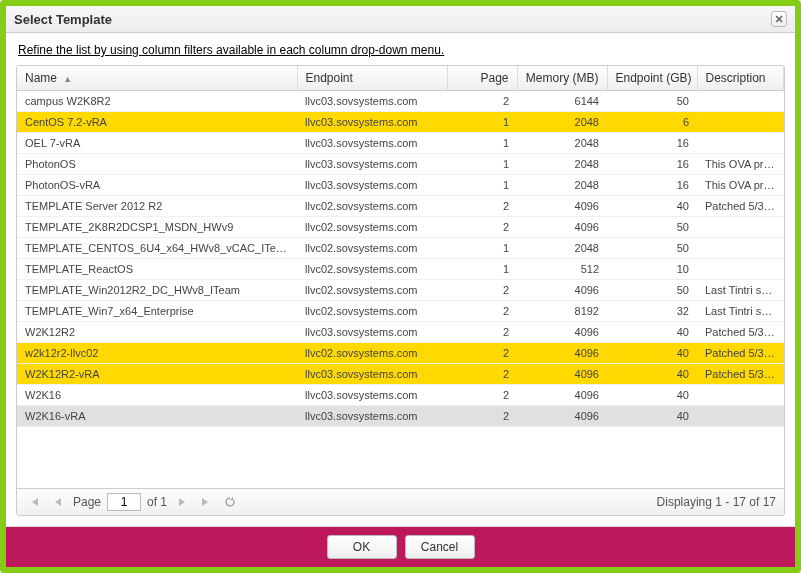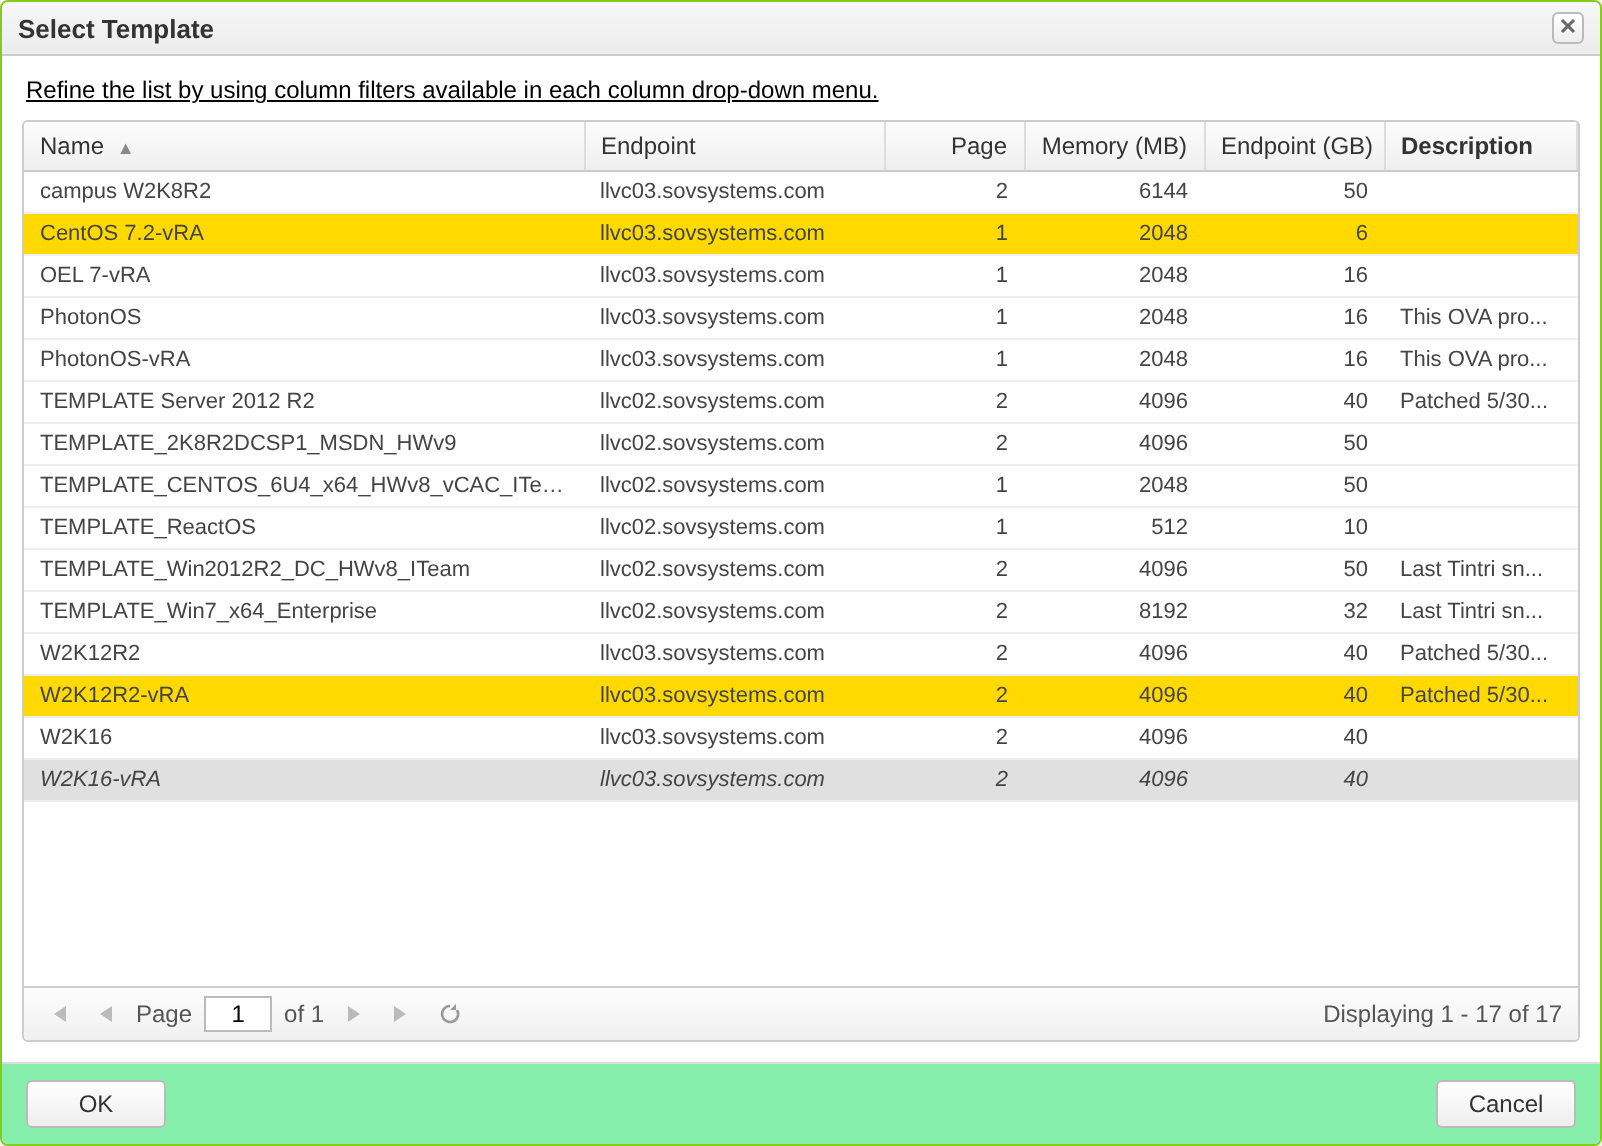--- a/index.html
+++ b/index.html
@@ -6,21 +6,21 @@
   html, body {
     margin: 0; padding: 0;
     font-family: Arial, Helvetica, sans-serif;
     font-size: 12px;
     color: #444;
     background: #fff;
   }
   .dialog {
     width: 801px;
     height: 573px;
-    border: 1px solid #84cc16;
+    border: 6px solid #84cc16;
     border-radius: 4px;
     box-shadow: 0 2px 8px rgba(0,0,0,0.15);
     background: #fff;
     display: flex;
     flex-direction: column;
     position: relative;
     overflow: hidden;
   }
   .titlebar {
     background: linear-gradient(#f7f7f7,#ececec);
@@ -79,41 +79,41 @@
     text-align: left;
     font-size: 12px;
     white-space: nowrap;
   }
   thead th.num { text-align: right; }
   th.col-name { width: 280px; }
   th.col-endpoint { width: 150px; }
   th.col-cpus { width: 70px; }
   th.col-mem { width: 90px; }
   th.col-storage { width: 90px; }
-  th.col-desc { width: auto; font-weight: bold; }
+  th.col-desc { width: auto; }
   .sort-ind {
     font-size: 9px;
     color: #888;
     margin-left: 3px;
     vertical-align: middle;
   }
   tbody {
     font-size: 11px;
   }
   tbody tr td {
     padding: 4px 8px;
     border-bottom: 1px solid #f0f0f0;
     white-space: nowrap;
     overflow: hidden;
     text-overflow: ellipsis;
     color: #444;
   }
   tbody tr td.num { text-align: right; color: #444; }
   tbody tr.hl td { background: #ffd900; }
-  tbody tr.sel td { background: #e0e0e0; font-style: italic; }
+  tbody tr.sel td { background: #e0e0e0; }
   .grid-body {
     flex: 1;
     overflow: auto;
   }
   .pager {
     border-top: 1px solid #ccc;
     background: linear-gradient(#fdfdfd,#f0f0f0);
     padding: 4px 8px;
     display: flex;
     align-items: center;
@@ -134,23 +134,23 @@
     height: 18px;
     border: 1px solid #bbb;
     text-align: center;
     font-size: 12px;
     padding: 0;
   }
   .footer {
     border-top: 1px solid #ddd;
     padding: 8px 12px;
     display: flex;
-    justify-content: space-between;
+    justify-content: center;
     gap: 8px;
-    background: #86efac;
+    background: #be185d;
   }
   .btn {
     min-width: 70px;
     padding: 4px 14px;
     border: 1px solid #bbb;
     border-radius: 3px;
     background: linear-gradient(#fff,#eee);
     color: #333;
     font-size: 12px;
     cursor: pointer;
@@ -298,20 +298,28 @@
               </tr>
               <tr>
                 <td>W2K12R2</td>
                 <td>llvc03.sovsystems.com</td>
                 <td class="num">2</td>
                 <td class="num">4096</td>
                 <td class="num">40</td>
                 <td>Patched 5/30...</td>
               </tr>
               <tr class="hl">
+                <td>w2k12r2-llvc02</td>
+                <td>llvc02.sovsystems.com</td>
+                <td class="num">2</td>
+                <td class="num">4096</td>
+                <td class="num">40</td>
+                <td>Patched 5/30...</td>
+              </tr>
+              <tr class="hl">
                 <td>W2K12R2-vRA</td>
                 <td>llvc03.sovsystems.com</td>
                 <td class="num">2</td>
                 <td class="num">4096</td>
                 <td class="num">40</td>
                 <td>Patched 5/30...</td>
               </tr>
               <tr>
                 <td>W2K16</td>
                 <td>llvc03.sovsystems.com</td>

